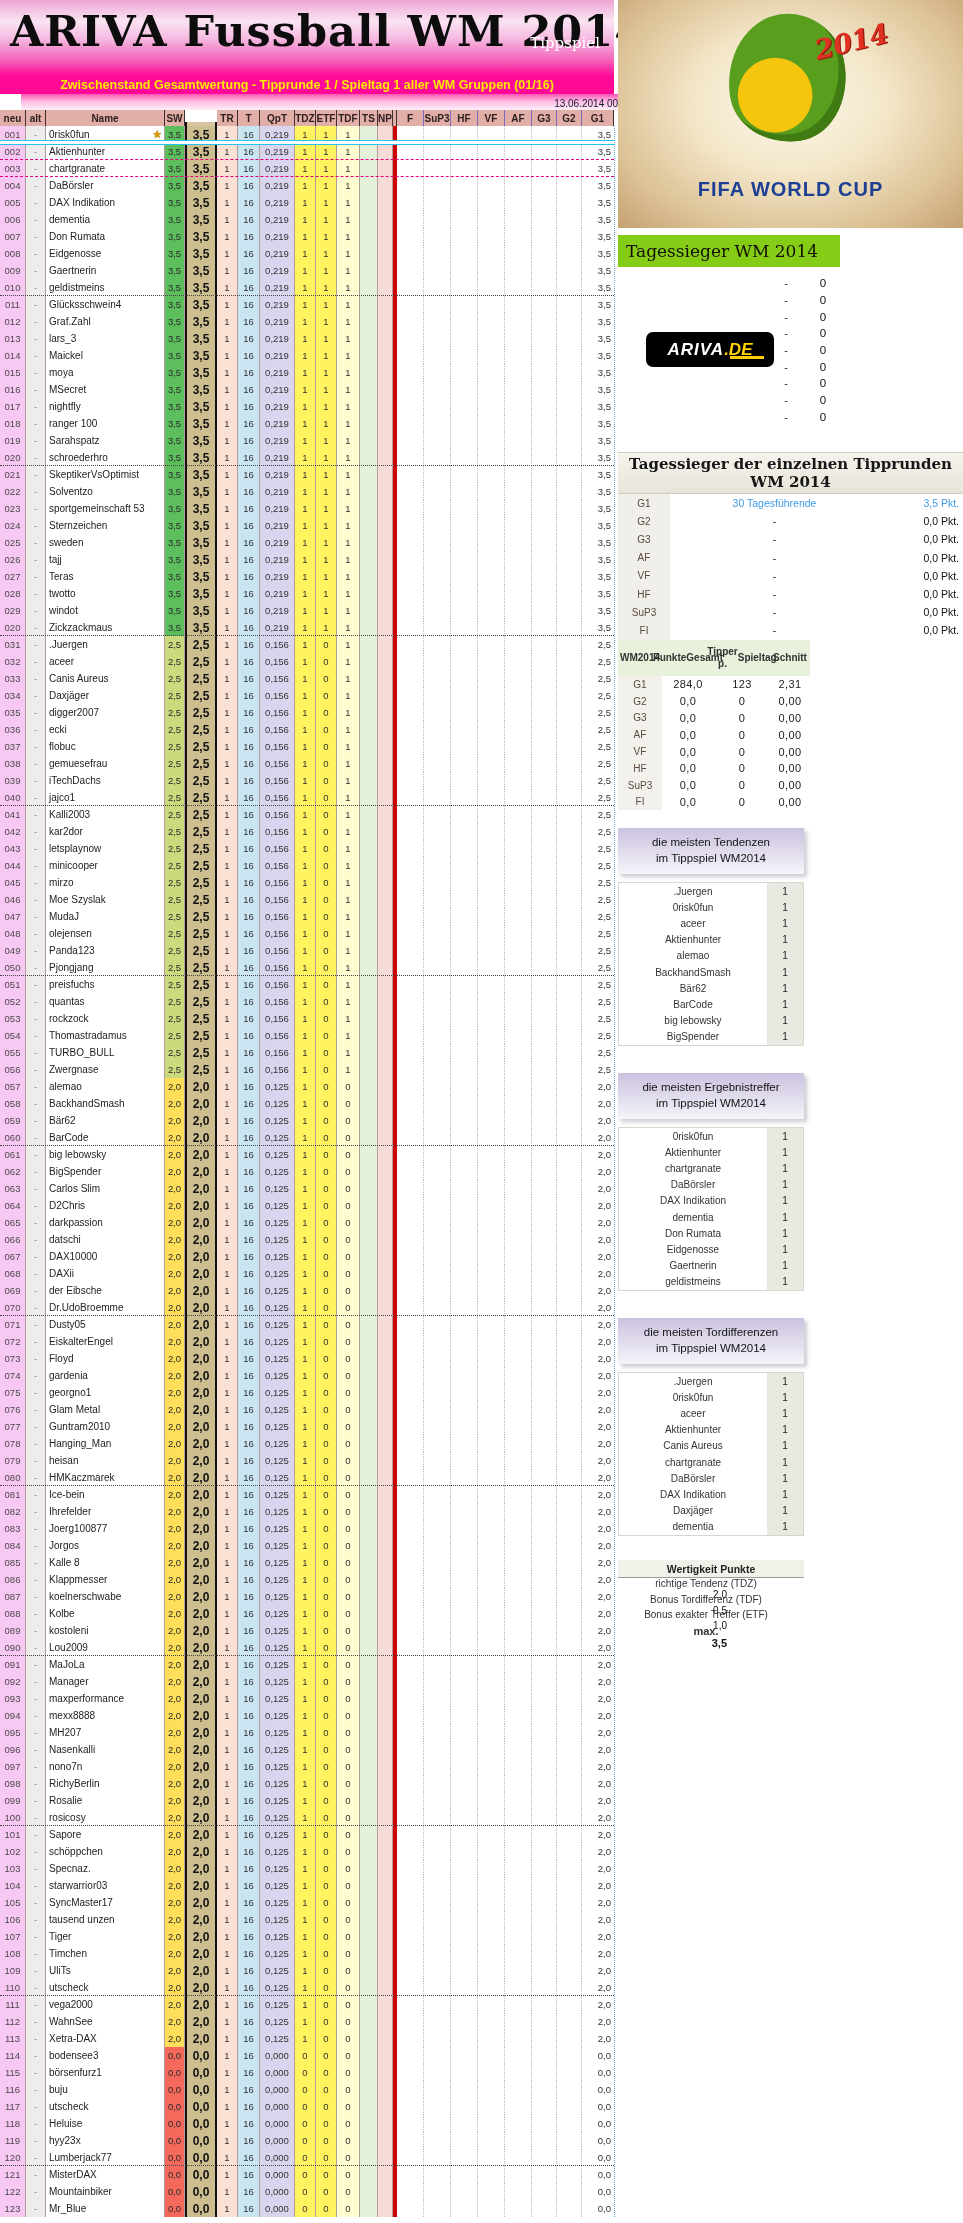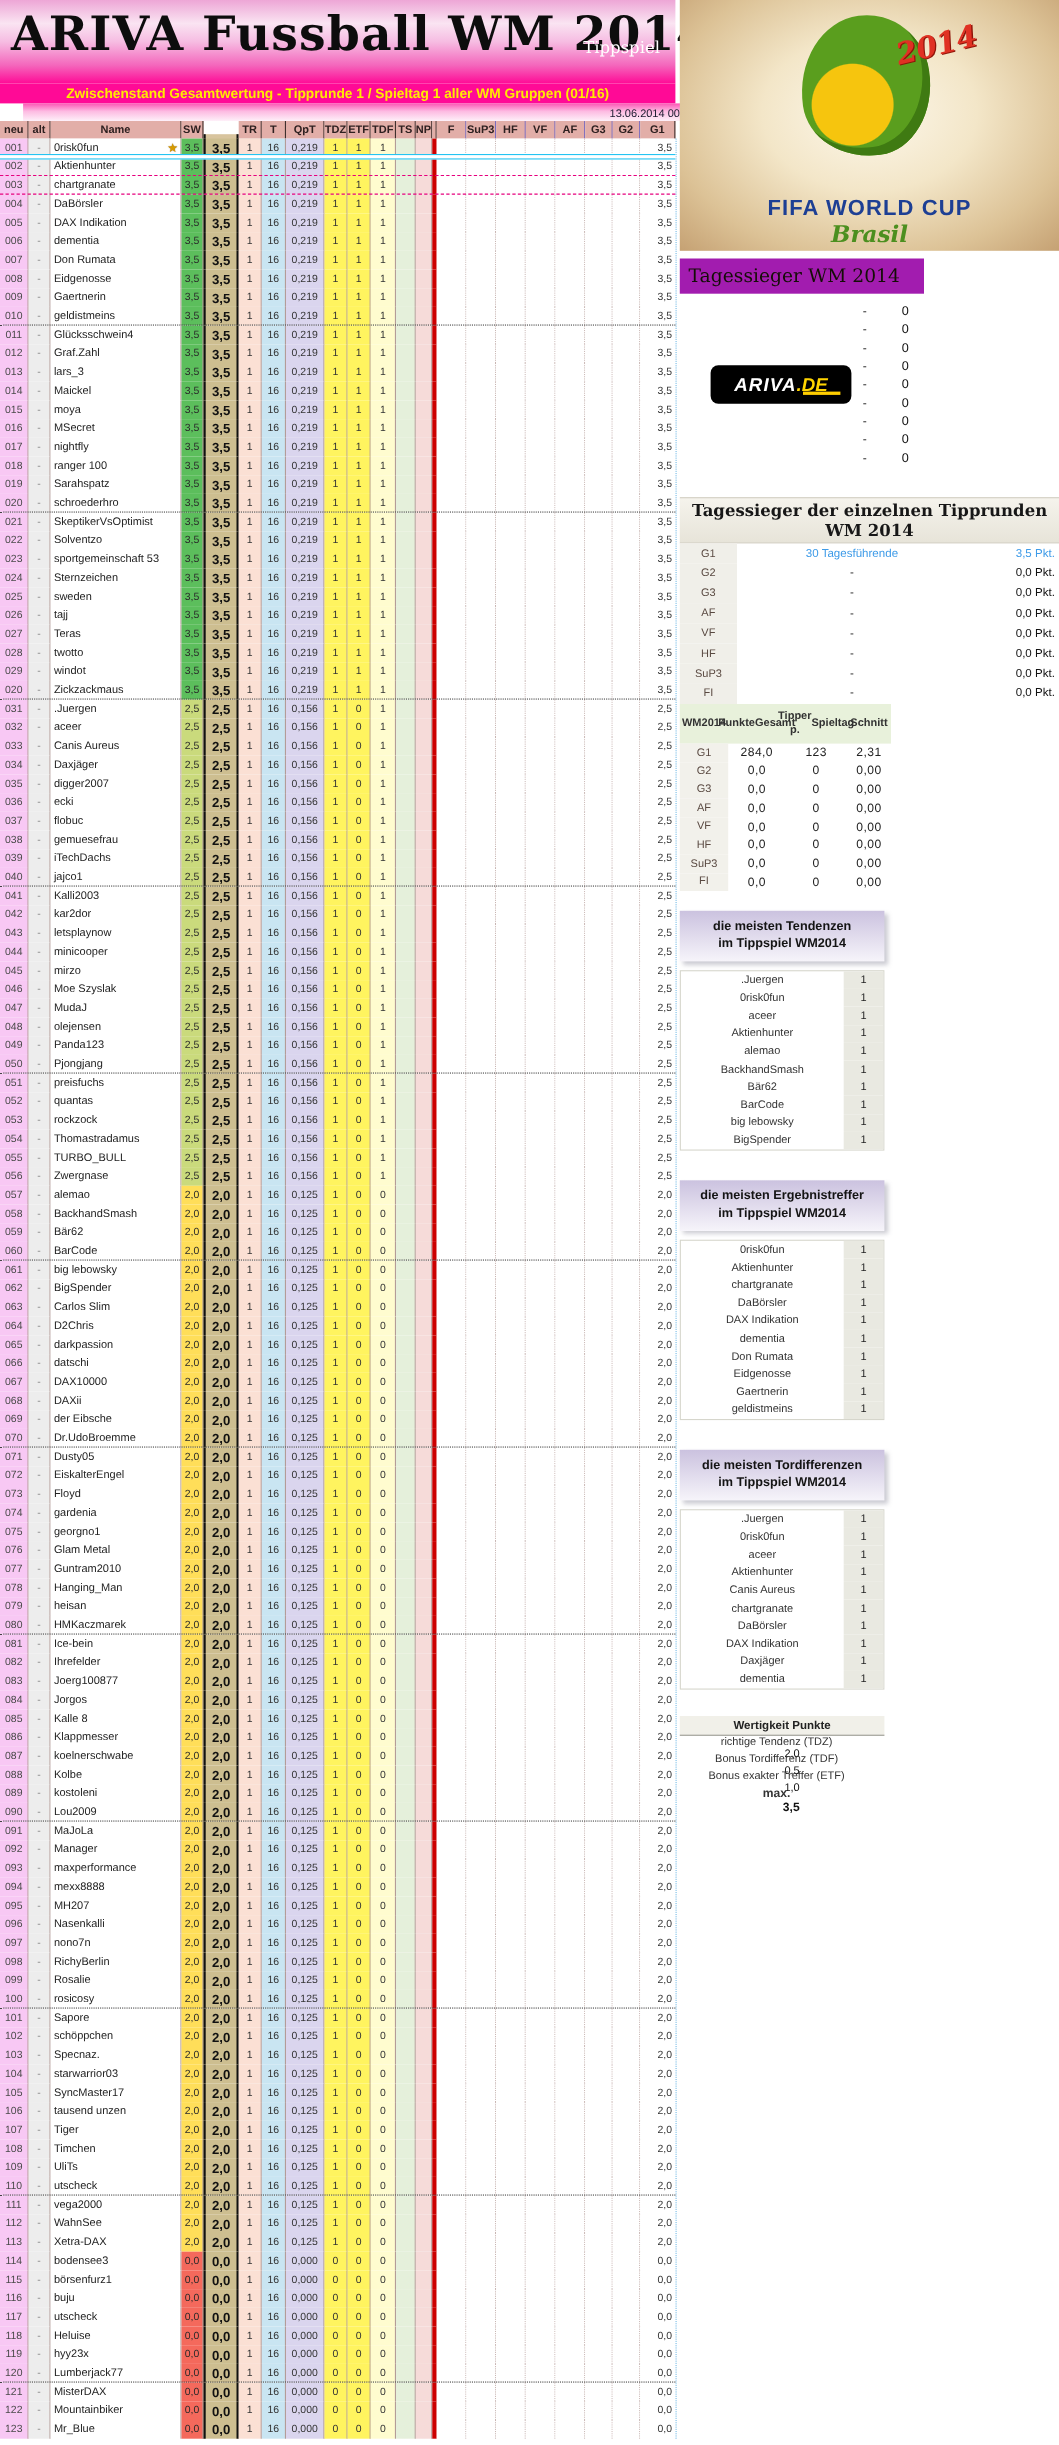--- a/index.html
+++ b/index.html
@@ -66,21 +66,21 @@
     border-radius:52% 48% 46% 54%/58% 46% 54% 42%;transform:rotate(-8deg);
     box-shadow:inset -6px -8px 0 #3F7A12;}
   .fifa-year{position:absolute;left:196px;top:26px;font-family:"DejaVu Serif",serif;
     font-style:italic;font-weight:bold;font-size:27px;color:#E03123;transform:rotate(-14deg);
     text-shadow:1px 1px 0 #8E1408;}
   .fifa-line1{position:absolute;left:0;top:178px;width:100%;text-align:center;
     color:#1D3F94;font-weight:bold;font-size:20px;letter-spacing:1px;}
   .fifa-line2{position:absolute;left:0;top:200px;width:100%;text-align:center;
     font-family:"DejaVu Serif",serif;font-style:italic;color:#4C8F1F;font-weight:bold;font-size:21px;}
   .sec-ts{position:absolute;left:618px;top:235px;width:345px;height:200px;}
-  .ts-title{display:inline-block;background:#a21caf;color:#140E06;font-family:"DejaVu Serif",serif;
+  .ts-title{display:inline-block;background:#84cc16;color:#140E06;font-family:"DejaVu Serif",serif;
     font-size:17px;padding:6px 22px 6px 8px;}
   .ts-rows{position:absolute;left:0;top:40px;width:280px;}
   .ts-row{display:flex;height:16.7px;align-items:center;}
   .ts-name{width:170px;text-align:right;font-size:11px;color:#222;}
   .ts-val{width:70px;text-align:center;font-size:11.5px;color:#111;}
   .ariva{position:absolute;left:28px;top:97px;width:128px;height:35px;background:#000;
     border-radius:7px;display:flex;align-items:center;justify-content:center;}
   .ariva .a1{color:#FFF;font-weight:bold;font-style:italic;font-size:17px;letter-spacing:1px;text-align:center;}
   .ariva .a2{color:#FFD400;font-weight:bold;font-style:italic;font-size:17px;}
   .ariva .flag{position:absolute;right:10px;bottom:5px;width:34px;height:6px;}
@@ -101,21 +101,21 @@
   .st-head .c2{display:flex;align-items:center;justify-content:center;text-align:center;
     font-weight:bold;font-size:10px;color:#333;line-height:1.25;}
   .st-row{display:flex;height:16.8px;align-items:center;}
   .st-l{width:44px;background:#F2F1EB;height:100%;display:flex;align-items:center;
     justify-content:center;font-size:10px;color:#5A4A42;}
   .st-v{text-align:center;font-size:11px;color:#222;letter-spacing:0.4px;}
   .cw1{width:44px}.cw2{width:52px}.cw3{width:56px}.cw4{width:40px}
   .list{position:absolute;left:618px;width:186px;}
   .list-hdr{height:46px;display:flex;flex-direction:column;align-items:center;justify-content:center;
     background:linear-gradient(180deg,#CBC2DF 0%,#F6F4FA 100%);
-    box-shadow:3px 3px 4px rgba(110,110,130,0.35);font-weight:bold;font-size:11.5px;color:#141414;
+    box-shadow:3px 3px 4px rgba(110,110,130,0.35);font-weight:normal;font-size:11.5px;color:#141414;
     line-height:1.35;text-align:center;}
   .list-rows{margin-top:8px;border:1px solid #D6D6CC;background:#FFF;}
   .list-row{display:flex;height:16.2px;align-items:center;}
   .list-name{flex:1;text-align:center;font-size:10px;color:#333;}
   .list-val{width:36px;background:#E9E9E1;height:100%;display:flex;align-items:center;
     justify-content:center;font-size:10px;color:#222;}
   .sec-wg{position:absolute;left:618px;top:1560px;width:186px;}
   .wg-hdr{height:17px;display:flex;align-items:center;justify-content:center;font-weight:bold;
     font-size:10.5px;color:#222;background:#F1F0E9;border-bottom:1px solid #9C9C94;}
   .wg-row{display:flex;height:15.5px;align-items:center;flex-direction:column;}
@@ -3115,21 +3115,20 @@
         <div class="c w-g3 emptycol"></div>
         <div class="c w-g2 emptycol"></div>
         <div class="c w-g1">0,0</div>
       </div>
     </div>
 
   <div class="fifa">
     <div class="blob"></div>
     <div class="fifa-year">2014</div>
     <div class="fifa-line1">FIFA WORLD CUP</div>
-    <div class="fifa-line2">Brasil</div>
   </div>
 
   <div class="sec-ts">
     <div class="ts-title">Tagessieger WM 2014</div>
     <div class="ts-rows" id="ts-rows">
         <div class="ts-row">
           <div class="ts-name">-</div>
           <div class="ts-val">0</div>
         </div>
         <div class="ts-row">

